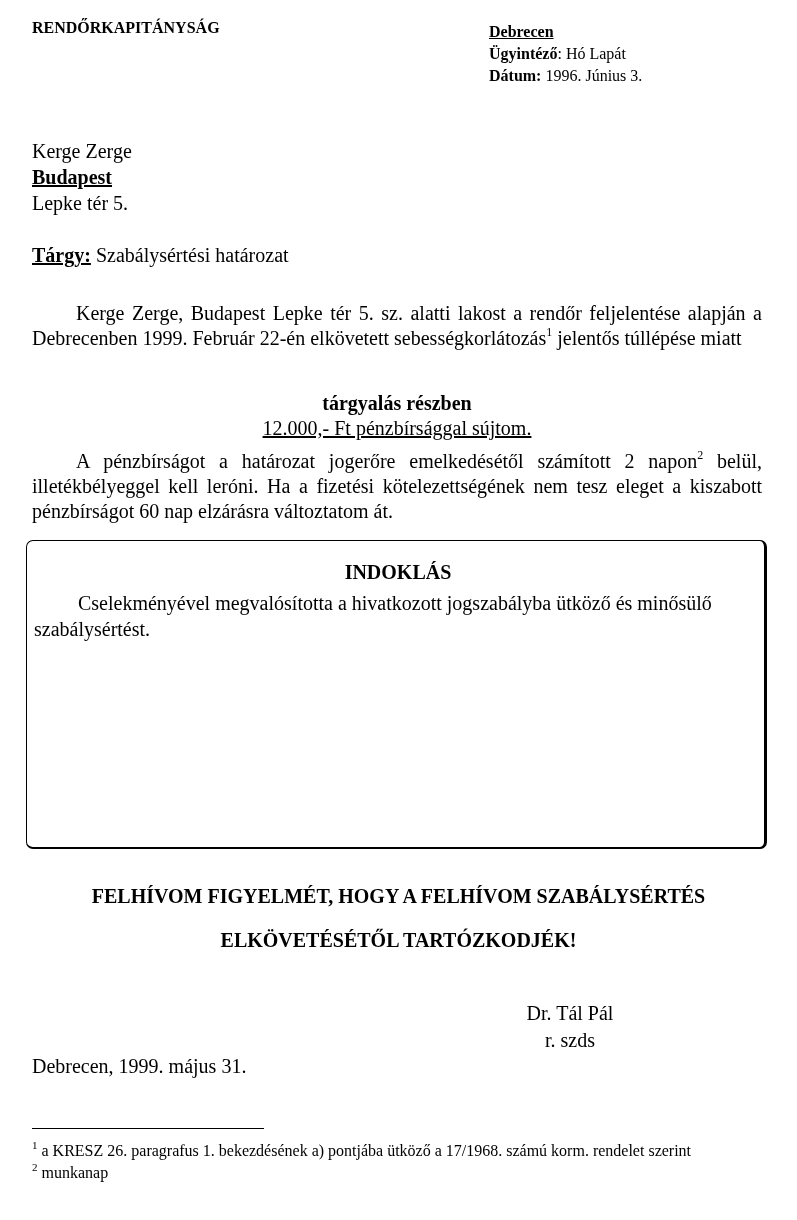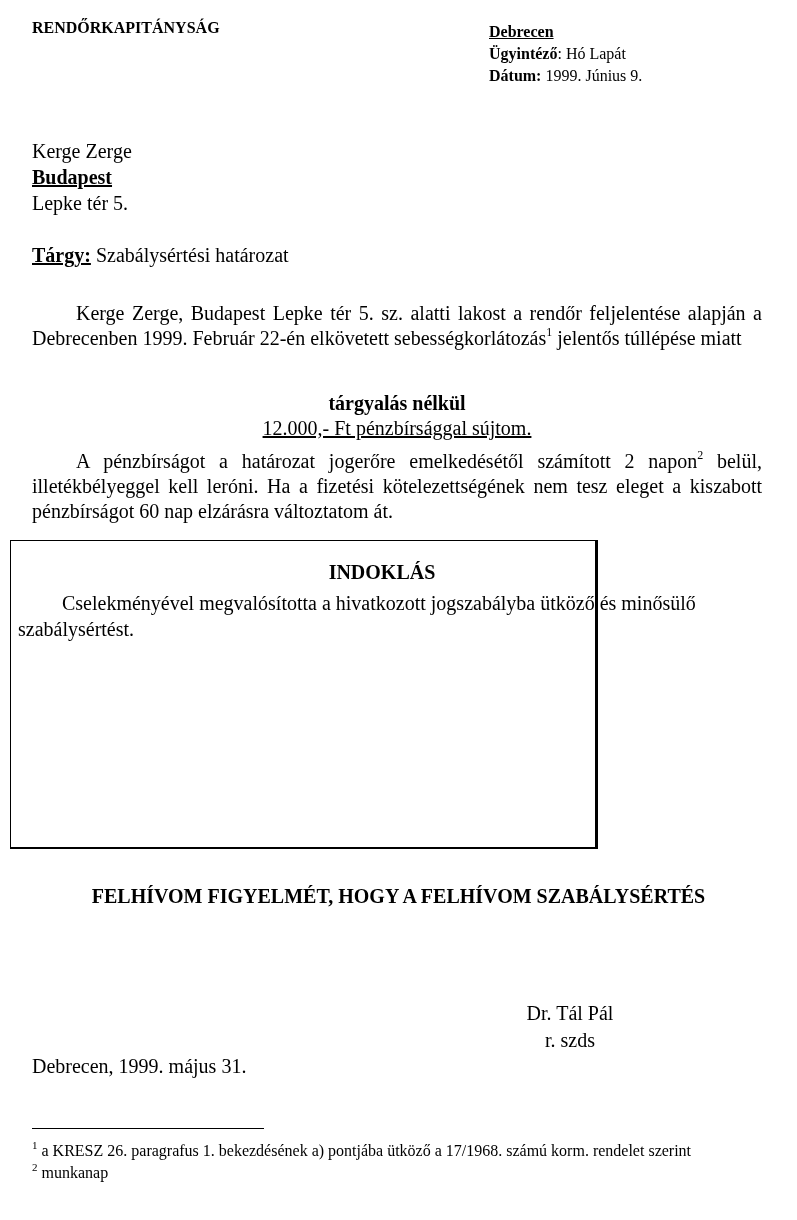--- a/index.html
+++ b/index.html
@@ -29,24 +29,25 @@
   sup { font-size: 12px; line-height: 0; vertical-align: 9px; }
 
   .center-block { left: 32px; width: 730px; text-align: center; font-size: 20px; }
   .cb1 { top: 391px; font-weight: bold; line-height: 25px; }
   .cb2 { top: 416px; line-height: 25px; }
 
   .p2 { top: 449px; }
 
   
   .box {
-    left: 10px; top: 540px; width: 588px; height: 309px;
+    left: 26px; top: 540px; width: 741px; height: 309px;
     border-left: 1px solid #000; border-top: 1px solid #000;
     border-right: 3px solid #000; border-bottom: 2px solid #000;
     box-sizing: border-box;
+    border-radius: 7px;
   }
   .box-inner { position: absolute; left: 7px; top: 18px; width: 728px; font-size: 20px; }
   .box-title { text-align: center; font-weight: bold; line-height: 26px; margin-bottom: 5px; }
   .box-para { text-indent: 44px; line-height: 26px; margin: 0 0 8px 0; }
 
   
   .warn { left: 0; width: 797px; text-align: center; font-size: 20px; font-weight: bold; line-height: 44px; top: 874px; }
 
   
   .sig { left: 500px; width: 140px; text-align: center; font-size: 20px; line-height: 27px; top: 1000px; }
@@ -57,49 +58,50 @@
   .footnotes { left: 32px; top: 1140px; font-size: 16px; line-height: 22px; width: 720px; }
   .footnotes sup { font-size: 11px; vertical-align: 7px; }
 </style>
 </head>
 <body>
 
 <div class="abs agency">RENDŐRKAPITÁNYSÁG</div>
 <div class="abs meta">
   <div><span class="bold ul">Debrecen</span></div>
   <div><span class="bold">Ügyintéző</span><span>: Hó Lapát</span></div>
-  <div><span class="bold">Dátum:</span><span> 1999. Június 9.</span></div>
+  <div><span class="bold">Dátum:</span><span> 1996. Június 3.</span></div>
 </div>
 
 <div class="abs addr">
   <div>Kerge Zerge</div>
   <div class="bold ul">Budapest</div>
   <div>Lepke tér 5.</div>
 </div>
 
 <div class="abs subject">
   <span class="bold ul">Tárgy:</span><span> Szabálysértési határozat</span>
 </div>
 
 <div class="abs para p1"><span>Kerge Zerge, Budapest Lepke tér 5. sz. alatti lakost a rendőr feljelentése alapján a Debrecenben 1999. Február 22-én elkövetett sebességkorlátozás</span><sup>1</sup><span> jelentős túllépése miatt</span></div>
 
-<div class="abs center-block cb1">tárgyalás nélkül</div>
+<div class="abs center-block cb1">tárgyalás részben</div>
 <div class="abs center-block cb2"><span class="ul">12.000,- Ft pénzbírsággal sújtom.</span></div>
 
 <div class="abs para p2"><span>A pénzbírságot a határozat jogerőre emelkedésétől számított 2 napon</span><sup>2</sup><span> belül, illetékbélyeggel kell leróni. Ha a fizetési kötelezettségének nem tesz eleget a kiszabott pénzbírságot 60 nap elzárásra változtatom át.</span></div>
 
 <div class="abs box">
   <div class="box-inner">
     <div class="box-title">INDOKLÁS</div>
     <p class="box-para">Cselekményével megvalósította a hivatkozott jogszabályba ütköző és minősülő szabálysértést.</p>
   </div>
 </div>
 
 <div class="abs warn">
   <div>FELHÍVOM FIGYELMÉT, HOGY A FELHÍVOM SZABÁLYSÉRTÉS</div>
+  <div>ELKÖVETÉSÉTŐL TARTÓZKODJÉK!</div>
 </div>
 
 <div class="abs sig">
   <div>Dr. Tál Pál</div>
   <div>r. szds</div>
 </div>
 
 <div class="abs place-date">Debrecen, 1999. május 31.</div>
 
 <div class="abs fn-rule"></div>

